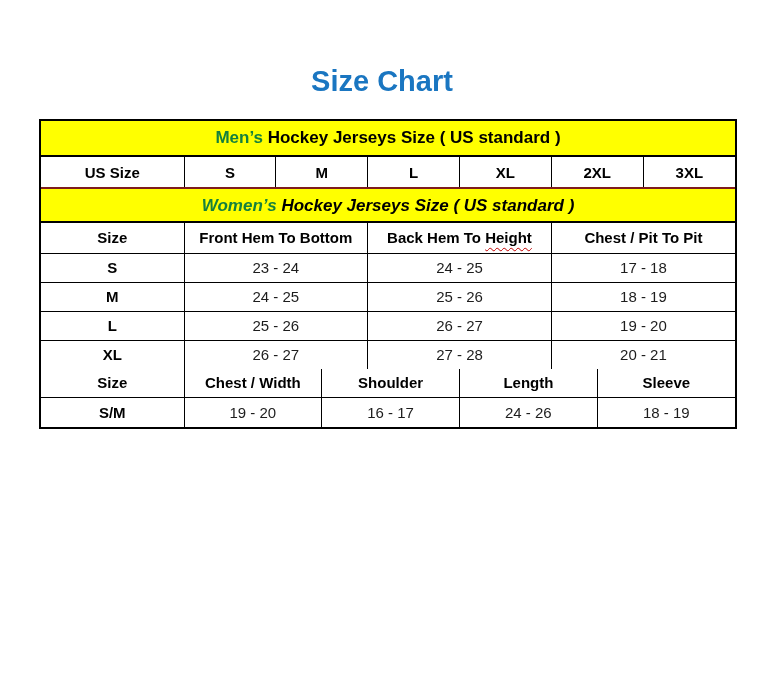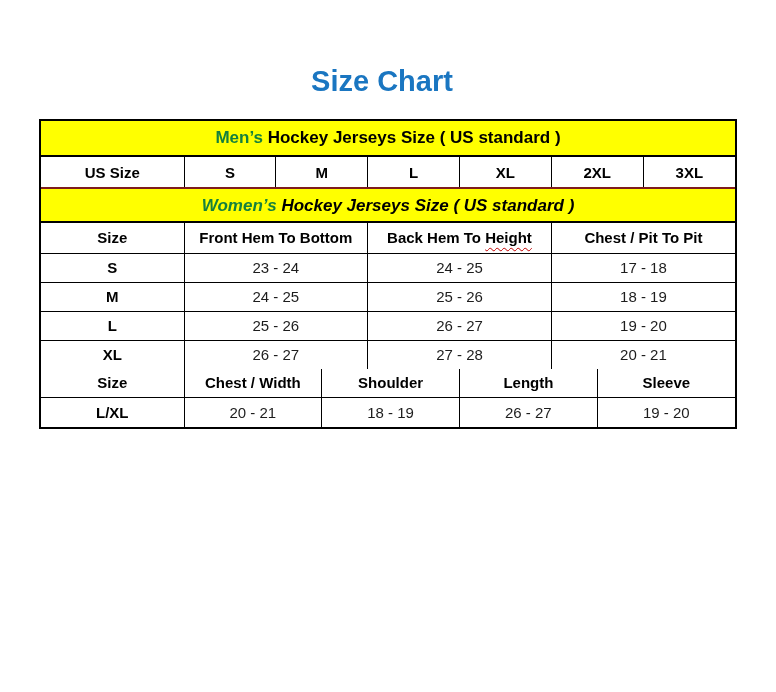--- a/index.html
+++ b/index.html
@@ -156,22 +156,22 @@
       </colgroup>
     <tbody>
         <tr class="hdr">
       <th>Size</th>
       <th>Chest / Width</th>
       <th>Shoulder</th>
       <th>Length</th>
       <th>Sleeve</th>
     </tr>
     <tr>
-      <th>L/XL</th>
-      <td>20 - 21</td>
+      <th>S/M</th>
+      <td>19 - 20</td>
+      <td>16 - 17</td>
+      <td>24 - 26</td>
       <td>18 - 19</td>
-      <td>26 - 27</td>
-      <td>19 - 20</td>
     </tr>
   </tbody>
     </table>
 
 </div>
 
 </body></html>

